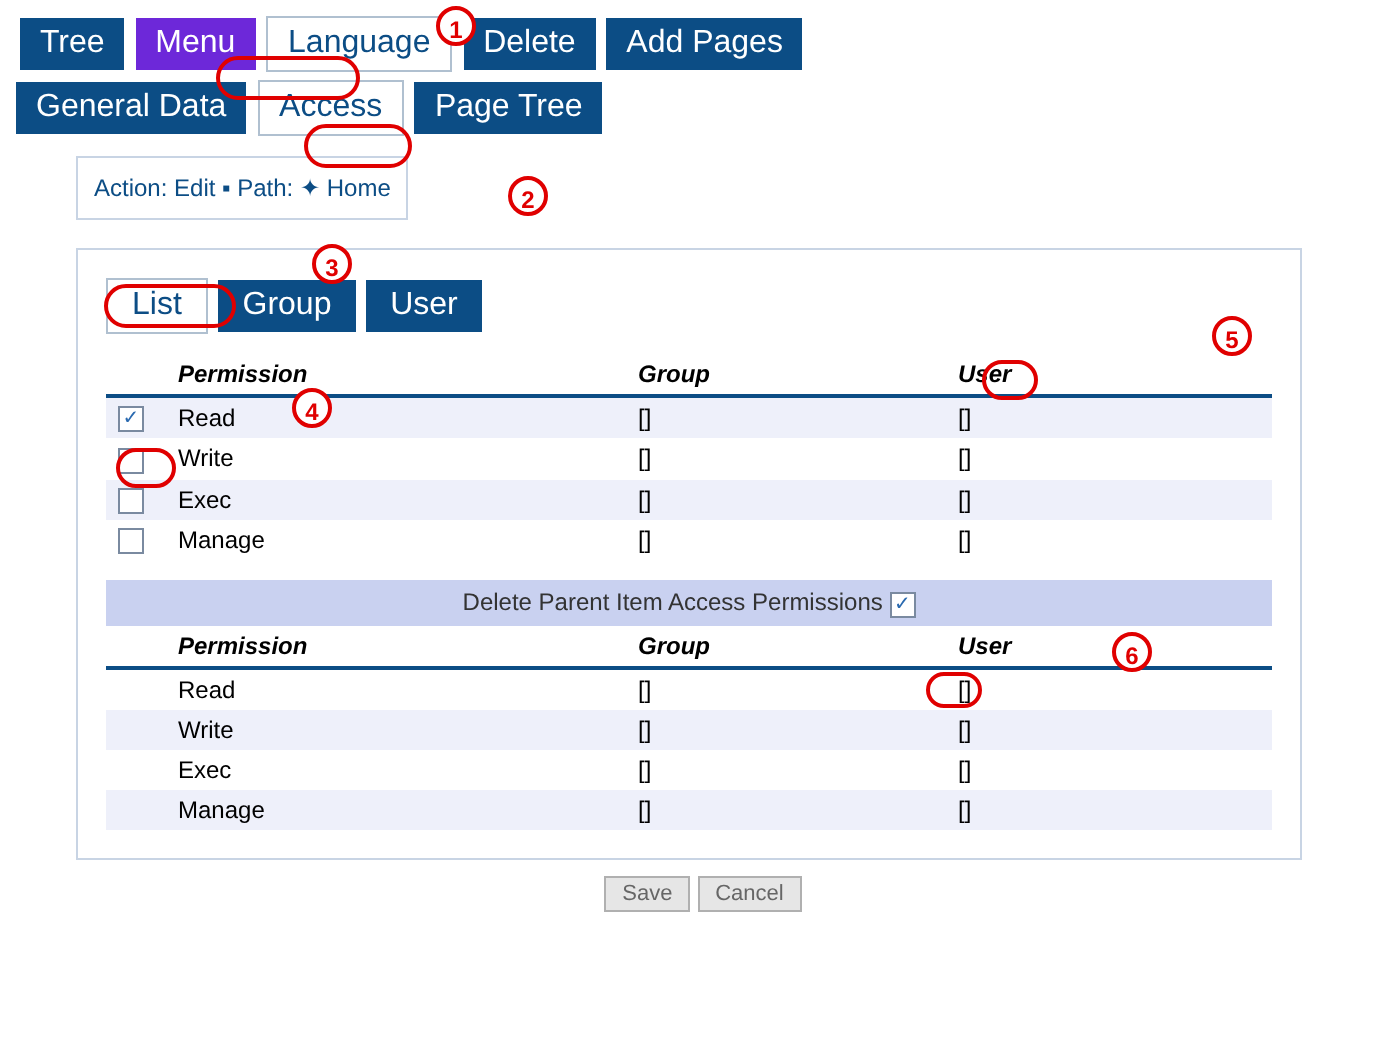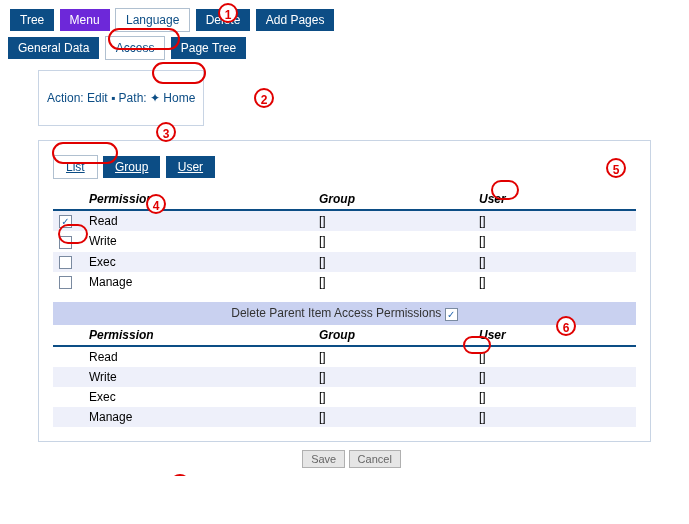--- a/index.html
+++ b/index.html
@@ -13,51 +13,50 @@
   }
   .tabbar { margin-bottom: 4px; }
   .tabbar.row1 { margin-left: 2px; }
   .tabbar.row2 { margin-top: 2px; }
   .tab {
     display: inline-block;
     background: #0c4d85;
     color: #fff;
     padding: 4px 10px;
     margin-right: 2px;
-    font-size: 12px;
+    font-size: 16px;
     cursor: pointer;
   }
   .tab.inactive { background: #6d28d9; }
   .tab.white {
     background: #fff;
     color: #0c4d85;
     border: 1px solid #b0c0d0;
   }
   .breadcrumb-box {
     margin-left: 30px;
     margin-top: 6px;
     display: inline-block;
     border: 1px solid #c8d4e4;
-    padding: 20px 8px;
+    padding: 8px 8px;
     color: #0c4d85;
     font-size: 12px;
   }
   .content-frame {
     margin: 14px 30px 8px 30px;
     border: 1px solid #c8d4e4;
     padding: 14px;
   }
   .subtabs { margin-bottom: 10px; }
   .subtab {
     display: inline-block;
     padding: 4px 12px;
     margin-right: 2px;
-    font-size: 12px;
-    cursor: pointer;
-    text-decoration: underline;
+    font-size: 16px;
+    cursor: pointer;
   }
   .subtab.sel { background: #0c4d85; color: #fff; }
   .subtab.unsel { background: #fff; color: #0c4d85; border: 1px solid #b0c0d0; }
   table.perm { width: 100%; border-collapse: collapse; }
   table.perm td, table.perm th { padding: 3px 6px; text-align: left; font-size: 12px; }
   tr.section-hdr td { background: #c9d1f0; color: #333; font-size: 12px; padding: 4px 6px; }
   tr.colhdr td { font-weight: bold; border-bottom: 2px solid #0c4d85; font-style: italic; }
   tr.strip-even td { background: #eef0fa; }
   .chk {
     display: inline-block;

